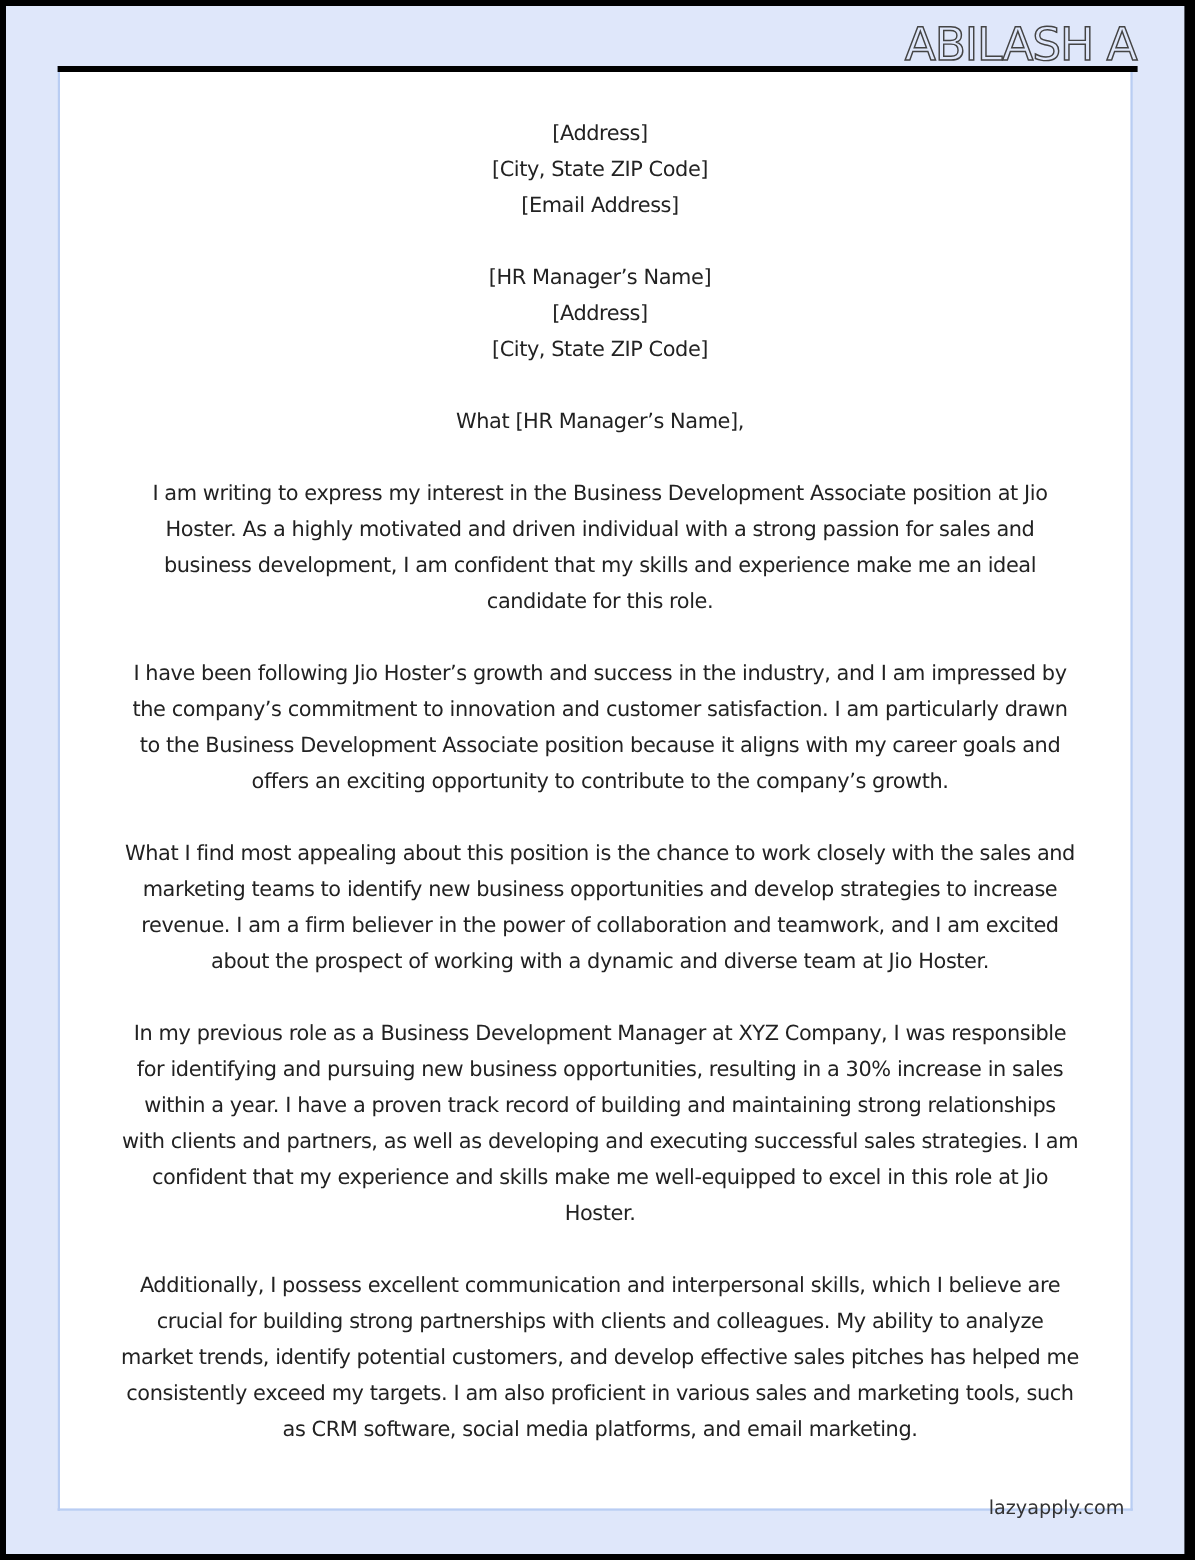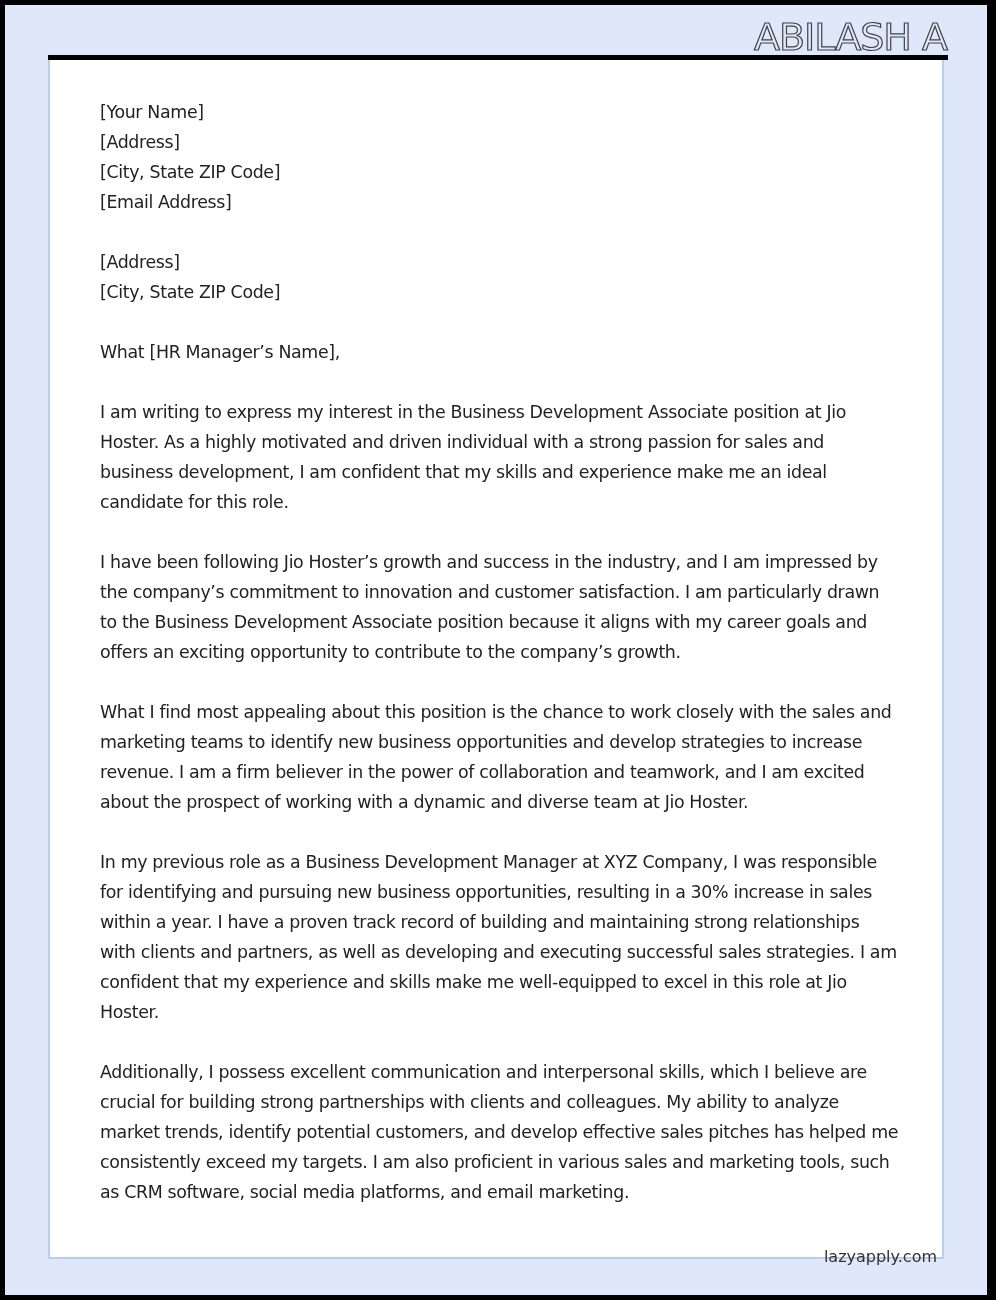--- a/index.html
+++ b/index.html
@@ -3,21 +3,21 @@
 <meta charset="utf-8">
 <style>
   html, body { margin: 0; padding: 0; }
   body {
     width: 996px; height: 1300px; overflow: hidden; position: relative;
     background: #000;
     font-family: "DejaVu Sans", sans-serif;
   }
   .frame {
     position: absolute; left: 5px; top: 5px; width: 982px; height: 1290px;
-    background: #dfe7fa; overflow: hidden;
+    background: #dfe7fa; overflow: hidden; text-align: center;
   }
   .name {
     position: absolute; right: 40px; top: 10px;
     font-family: "DejaVu Sans", sans-serif;
     font-size: 38px; letter-spacing: -1px;
     color: #dfe7fa;
     -webkit-text-stroke: 1.2px #444;
     line-height: 44px;
   }
   .card {
@@ -45,26 +45,26 @@
 </head>
 <body>
 
 <div class="frame">
   <div class="name">ABILASH A</div>
   <div class="card"></div>
   <div class="topbar"></div>
 
   <div class="letter">
     <p>
-      <span class="line">[Your Name]</span>
       <span class="line">[Address]</span>
       <span class="line">[City, State ZIP Code]</span>
       <span class="line">[Email Address]</span>
     </p>
     <p>
+      <span class="line">[HR Manager’s Name]</span>
       <span class="line">[Address]</span>
       <span class="line">[City, State ZIP Code]</span>
     </p>
     <p>What [HR Manager’s Name],</p>
     <p>I am writing to express my interest in the Business Development Associate position at Jio Hoster. As a highly motivated and driven individual with a strong passion for sales and business development, I am confident that my skills and experience make me an ideal candidate for this role.</p>
     <p>I have been following Jio Hoster’s growth and success in the industry, and I am impressed by the company’s commitment to innovation and customer satisfaction. I am particularly drawn to the Business Development Associate position because it aligns with my career goals and offers an exciting opportunity to contribute to the company’s growth.</p>
     <p>What I find most appealing about this position is the chance to work closely with the sales and marketing teams to identify new business opportunities and develop strategies to increase revenue. I am a firm believer in the power of collaboration and teamwork, and I am excited about the prospect of working with a dynamic and diverse team at Jio Hoster.</p>
     <p>In my previous role as a Business Development Manager at XYZ Company, I was responsible for identifying and pursuing new business opportunities, resulting in a 30% increase in sales within a year. I have a proven track record of building and maintaining strong relationships with clients and partners, as well as developing and executing successful sales strategies. I am confident that my experience and skills make me well-equipped to excel in this role at Jio Hoster.</p>
     <p>Additionally, I possess excellent communication and interpersonal skills, which I believe are crucial for building strong partnerships with clients and colleagues. My ability to analyze market trends, identify potential customers, and develop effective sales pitches has helped me consistently exceed my targets. I am also proficient in various sales and marketing tools, such as CRM software, social media platforms, and email marketing.</p>
   </div>

